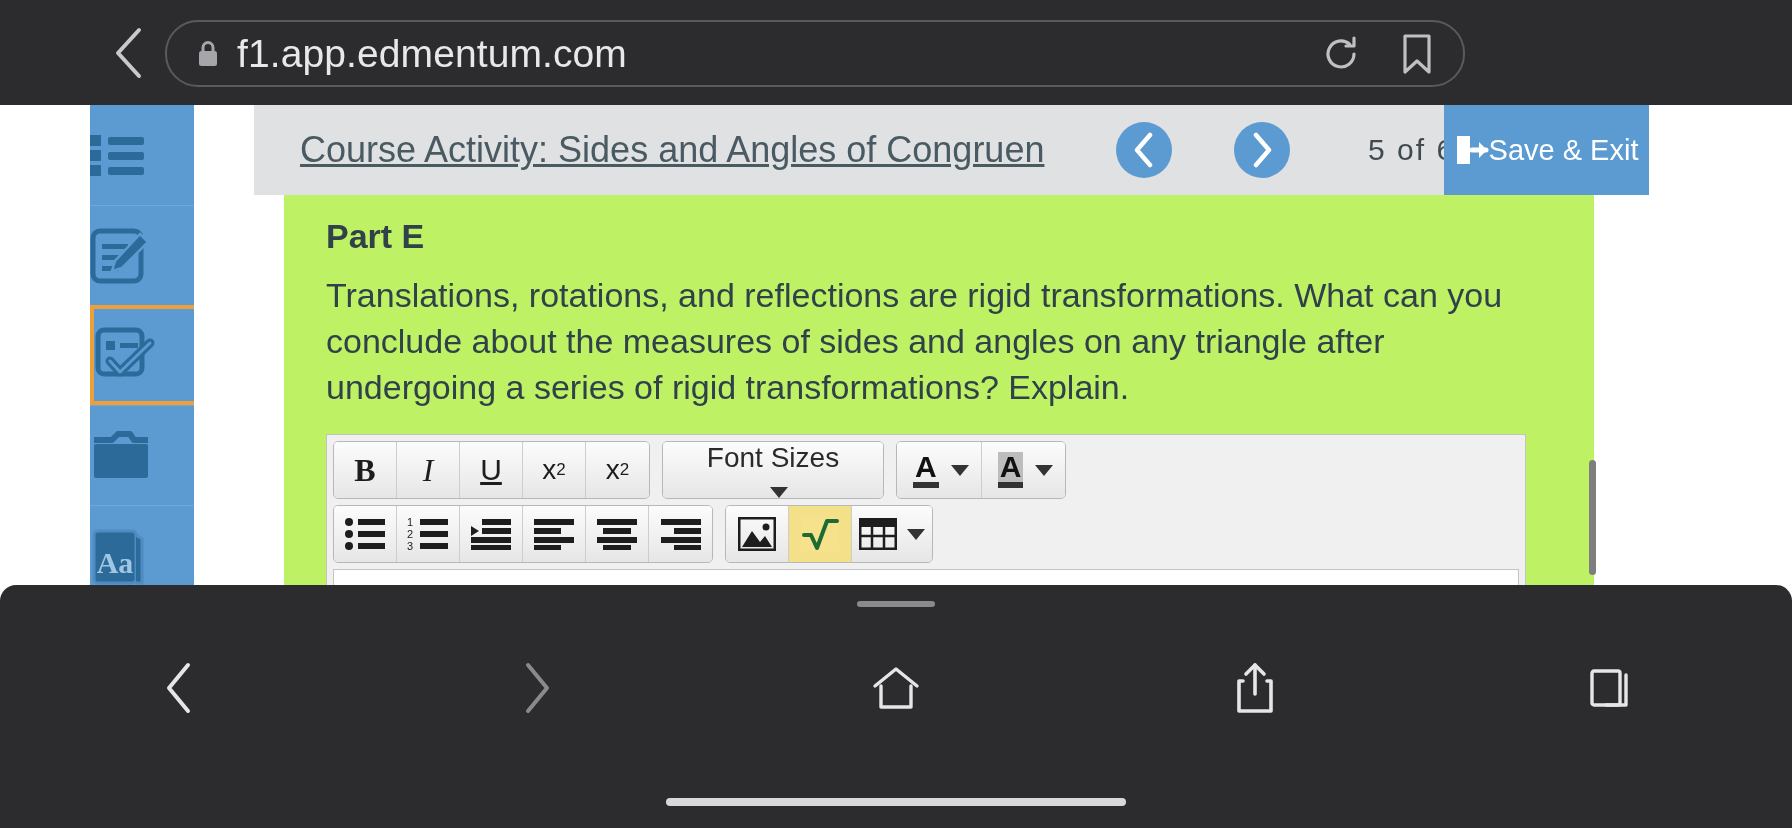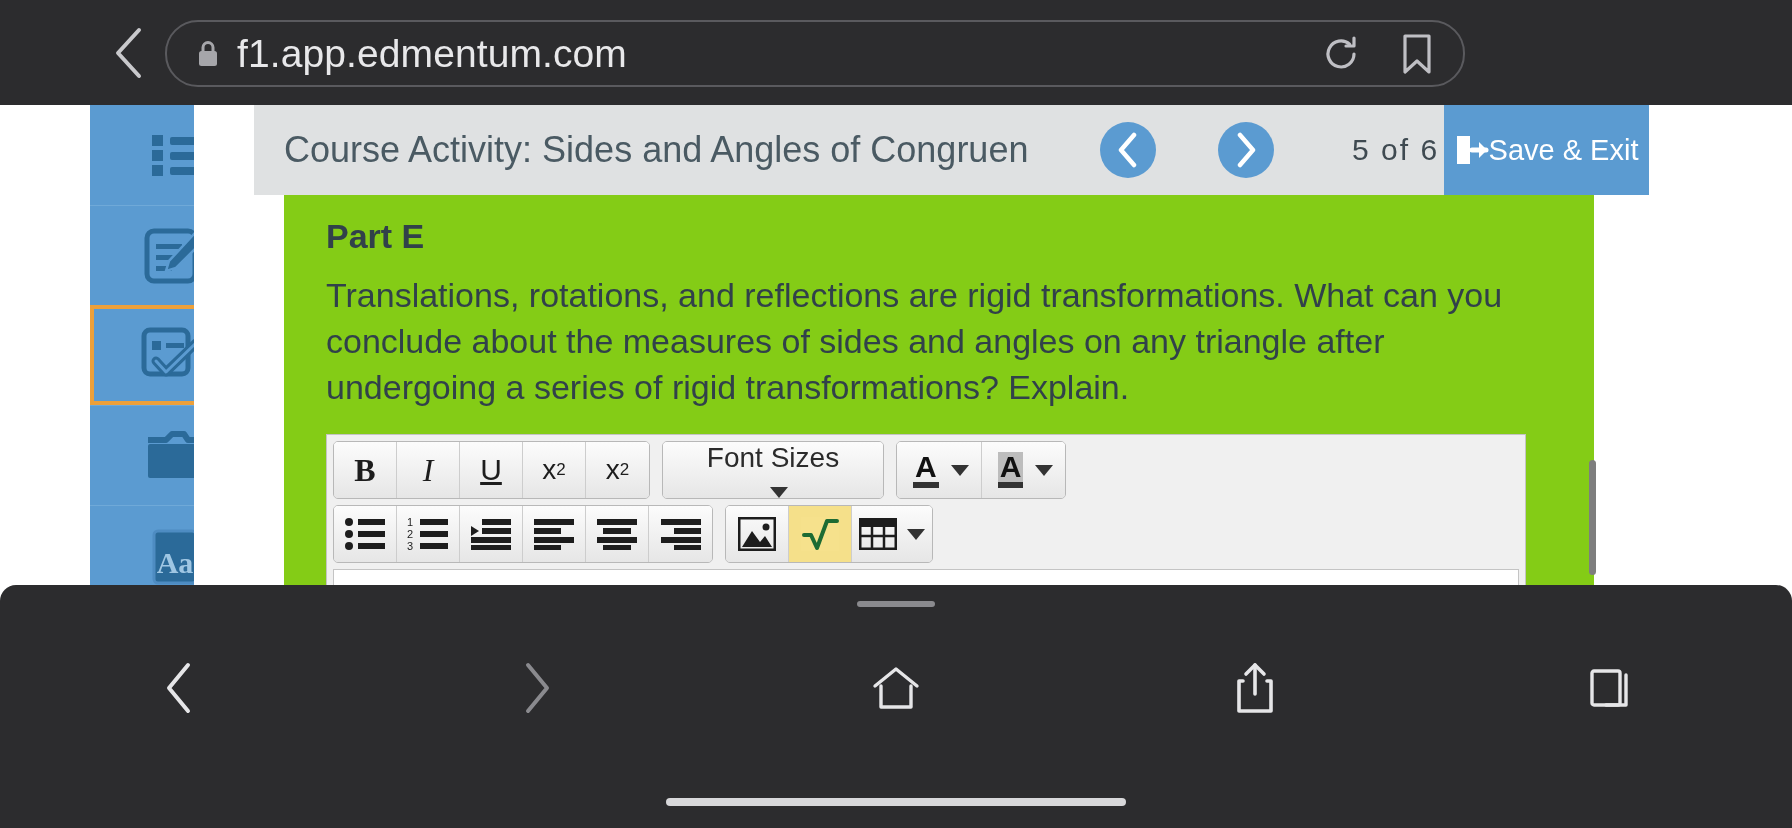--- a/index.html
+++ b/index.html
@@ -51,21 +51,21 @@
 
   
   .rail {
     position: absolute; left: 90px; top: 0;
     width: 104px; height: 560px;
     background: #5b9bd1;
   }
   .rail-item {
     position: relative;
     width: 116px; height: 100px;
-    display: flex; align-items: center; justify-content: flex-end;
+    display: flex; align-items: center; justify-content: flex-start;
     border-top: 1px solid #6fa9d8;
     cursor: pointer;
   }
   .rail-item:first-child { border-top: none; }
   .rail-item.selected {
     border: 4px solid #eda03a;
     background: #5b9bd1;
   }
   .rail-item svg { display: block; }
 
@@ -77,29 +77,30 @@
   }
 
   
   .act-header {
     position: absolute; left: 60px; top: 0;
     width: 1395px; height: 90px;
     background: #dfe1e2;
     display: flex; align-items: center;
   }
   .act-title {
-    margin-left: 30px;
+    margin-left: 46px;
     font-size: 36px;
     color: #4a5a63;
     white-space: nowrap;
     overflow: hidden;
     width: 830px;
     font-weight: 400;
     -webkit-mask-image: linear-gradient(to right, #000 91%, rgba(0,0,0,0.15) 100%);
             mask-image: linear-gradient(to right, #000 91%, rgba(0,0,0,0.15) 100%);
+            text-decoration: underline;
   }
   .nav-circle {
     width: 56px; height: 56px;
     border-radius: 50%;
     background: #5b9bd1;
     display: flex; align-items: center; justify-content: center;
     cursor: pointer;
     flex: 0 0 auto;
   }
   .nav-prev { margin-left: -14px; }
@@ -119,21 +120,21 @@
     display: flex; align-items: center; justify-content: center;
     font-size: 29px;
     cursor: pointer;
   }
   .save-exit svg { display: block; flex: 0 0 auto; }
 
   
   .sheet {
     position: absolute; left: 60px; top: 90px;
     width: 1395px; height: 470px;
-    background: #84cc16;
+    background: #bef264;
     border-left: 30px solid #ffffff;
     border-right: 55px solid #ffffff;
   }
   .sheet-inner { padding: 22px 38px 0 42px; }
   .part-title {
     font-size: 34px;
     font-weight: 700;
     color: #31414a;
     margin-bottom: 16px;
   }

